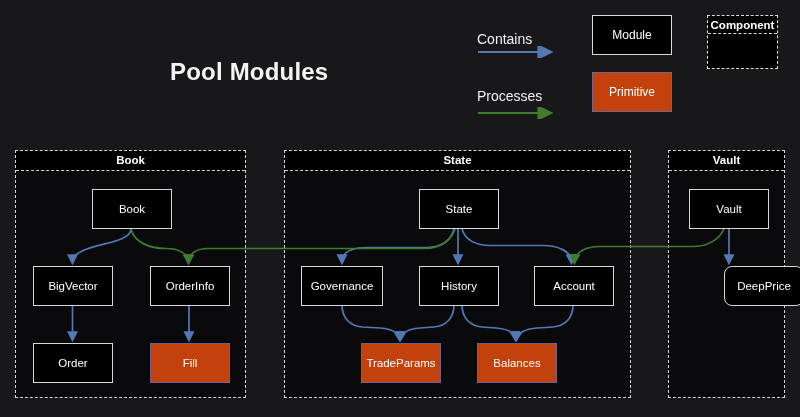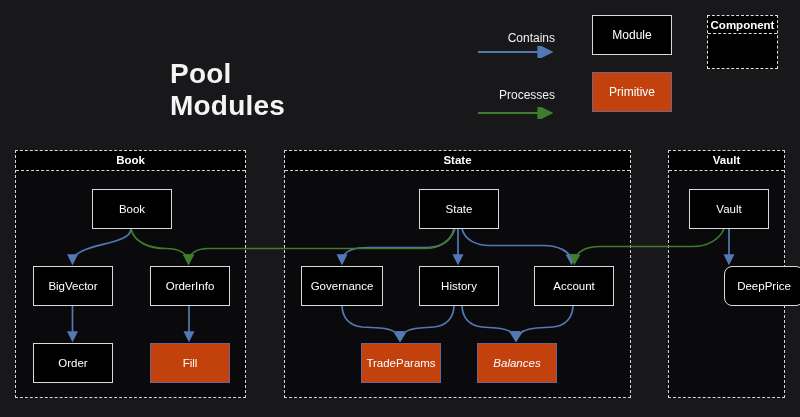--- a/index.html
+++ b/index.html
@@ -3,26 +3,26 @@
 <meta charset="utf-8">
 <style>
   html,body{margin:0;padding:0;background:#18181b;}
   .stage{
     position:relative;width:800px;height:417px;overflow:hidden;
     background:#18181b;color:#fff;
     font-family:"Liberation Sans", sans-serif;
   }
   .title{
     position:absolute;left:170px;top:58px;width:160px;
-    font-size:28px;font-weight:bold;color:#f4f4f4;letter-spacing:.2px;
+    font-size:24px;font-weight:bold;color:#f4f4f4;letter-spacing:.2px;
   }
   
   .legend-label{
-    position:absolute;width:78px;text-align:right;
-    font-size:12px;color:#f0f0f0;
+    position:absolute;width:78px;text-align:left;
+    font-size:14px;color:#f0f0f0;
   }
   .legend-arrow{position:absolute;left:477px;width:82px;height:12px;}
   .legend-node{
     position:absolute;left:592px;width:78px;height:38px;
     display:flex;align-items:center;justify-content:center;
     font-size:12px;color:#fff;
   }
   .module-style{background:#000;border:1.5px solid #d9d9d9;}
   .primitive-style{background:#c2410c;border:1.5px solid #77608c;}
   .component-box{
@@ -129,18 +129,18 @@
   <div class="node module-style" style="left:150px;top:266px;">OrderInfo</div>
   <div class="node module-style" style="left:33px;top:266px;">BigVector</div>
   <div class="node module-style" style="left:33px;top:343px;">Order</div>
   <div class="node primitive-style" style="left:150px;top:343px;">Fill</div>
 
   <div class="node module-style" style="left:419px;top:189px;">State</div>
   <div class="node module-style" style="left:301px;top:266px;width:80px;">Governance</div>
   <div class="node module-style" style="left:419px;top:266px;">History</div>
   <div class="node module-style" style="left:534px;top:266px;">Account</div>
   <div class="node primitive-style" style="left:361px;top:343px;">TradeParams</div>
-  <div class="node primitive-style" style="left:477px;top:343px;font-style:italic;">Balances</div>
+  <div class="node primitive-style" style="left:477px;top:343px;">Balances</div>
 
   <div class="node module-style" style="left:689px;top:189px;">Vault</div>
   <div class="node module-style" style="left:724px;top:266px;border-radius:8px;">DeepPrice</div>
 
 </div>
 
 </body></html>

